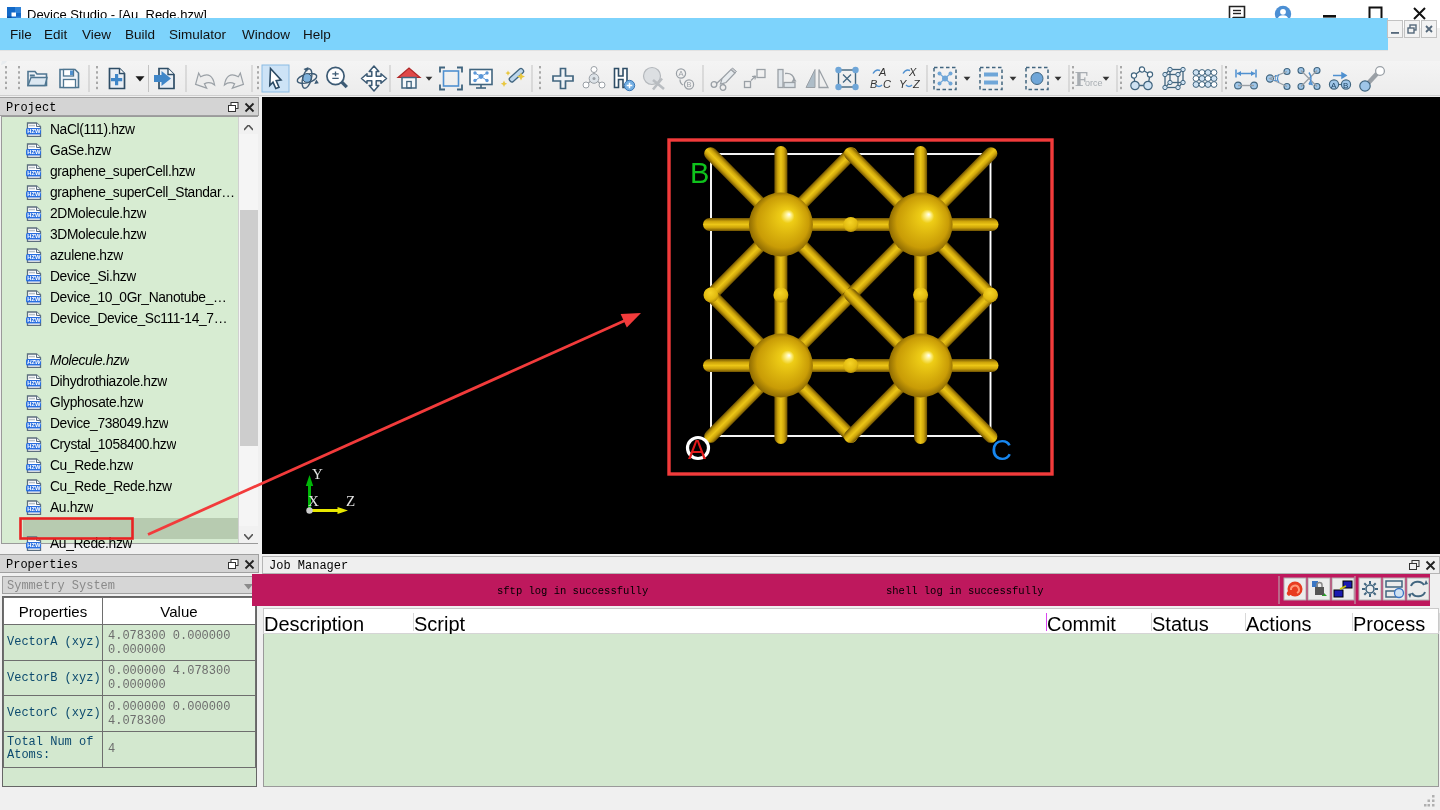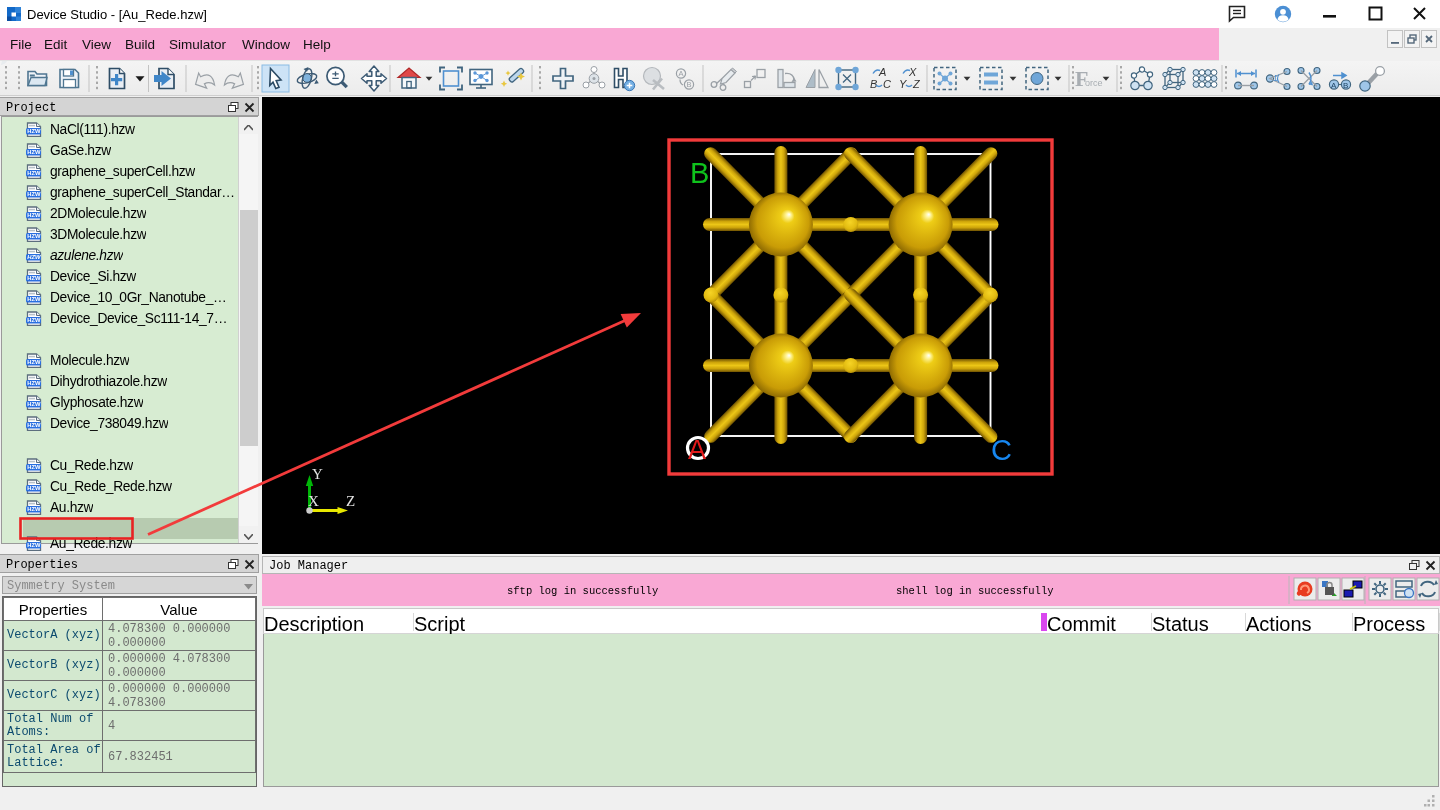--- a/index.html
+++ b/index.html
@@ -1,21 +1,21 @@
 <!DOCTYPE html>
 <html><head>
 <meta charset="utf-8">
 <style>
 * { margin:0; padding:0; box-sizing:border-box; }
 html,body { width:1440px; height:810px; overflow:hidden; background:#f0f0f0;
   font-family:"Liberation Sans", sans-serif; }
 .abs { position:absolute; }
 #titlebar { position:absolute; left:0; top:0; width:1440px; height:28px; background:#ffffff; }
 #title-text { position:absolute; left:27px; top:7px; font-size:13px; color:#000; }
-#menubar { position:absolute; left:0; top:28px; width:1219px; height:33px; background:#f9a8d4; border-bottom:1px solid #e2e2e2; }
+#menubar { position:absolute; left:0; top:18px; width:1388px; height:33px; background:#7dd3fc; border-bottom:1px solid #e2e2e2; }
 .menu-item { position:absolute; top:9px; font-size:13.5px; color:#111; }
 #toolbar { position:absolute; left:0; top:61px; width:1440px; height:35px;
   background:linear-gradient(#f4f4f4,#ececec); border-bottom:1px solid #cfcfcf; }
 
 #project-title { position:absolute; left:0; top:97px; width:259px; height:19px;
   background:#d4d4d4; border:1px solid #a0a0a0; border-left:none;text-decoration:underline; }
 #project-list { position:absolute; left:1px; top:116px; width:257px; height:428px;
   background:#d7ecd2; border:1px solid #9a9a9a; }
 .ptitle { font-family:"Liberation Mono", monospace; font-size:12px; color:#000; position:absolute; left:6px; top:3px; }
 .row { position:absolute; left:0; width:235px; height:21px;padding-left:47px; }
@@ -29,21 +29,21 @@
 #sym-combo { position:absolute; left:2px; top:576px; width:255px; height:18px;
   background:#d6d6d6; border:1px solid #9f9f9f;
   font-family:"Liberation Mono", monospace; font-size:12px; color:#8a8a8a;padding-left:14px; }
 #props-table { position:absolute; left:2px; top:596px; width:255px; height:191px;
   background:#d3e8cf; border:1px solid #666; }
 
 #viewport { position:absolute; left:262px; top:97px; width:1178px; height:457px; background:#000; }
 
 #job-title { position:absolute; left:262px; top:556px; width:1178px; height:18px;
   background:#efefef; border:1px solid #b5b5b5; }
-#job-strip { position:absolute; left:262px; top:574px; width:1178px; height:32px; background:#f9a8d4; }
+#job-strip { position:absolute; left:252px; top:574px; width:1178px; height:32px; background:#be185d; }
 #job-table-head { position:absolute; left:263px; top:608px; width:1176px; height:26px; background:#ffffff; border:1px solid #c9c9c9; border-bottom:1px solid #d5d5d5;}
 #job-table-body { position:absolute; left:263px; top:634px; width:1176px; height:153px; background:#d3e8cf; border:1px solid #9a9a9a; border-top:none; }
 #statusbar { position:absolute; left:0; top:788px; width:1440px; height:22px; background:#f0f0f0; }
 .jm-col { position:absolute; top:4px; font-size:20px; color:#000; width:100px; }
 .mono { font-family:"Liberation Mono", monospace; }
 #overlay { position:absolute; left:0; top:0; width:1440px; height:810px; pointer-events:none; z-index:50; }
 
 .prow { height:30px; }
 .pc1 { border:1px solid #6e6e6e; font-family:"Liberation Mono",monospace; font-size:12px; color:#0c4a6e; padding-left:3px; vertical-align:middle; line-height:13px;}
 .pc2 { border:1px solid #6e6e6e; font-family:"Liberation Mono",monospace; font-size:12px; color:#6d6d6d; padding-left:5px; vertical-align:middle; line-height:14px;}
@@ -467,21 +467,21 @@
 <div class="row" style="top:106.5px;left:0px;width:235px;">
       <svg class="abs" style="left:24px;top:3px" width="16" height="15" viewBox="0 0 16 15">
 <path d="M1.5,1 h9 l4,3.5 v10 h-13 z" fill="#ffffff" stroke="#5c6e7e" stroke-width="1.3"></path>
 <path d="M10.5,1 v3.5 h4" fill="#e8edf2" stroke="#5c6e7e" stroke-width="1"></path>
 <rect x="3" y="2.8" width="6" height="1.6" fill="#b9c2ca"></rect>
 <rect x="0" y="6" width="15" height="6.6" rx="1.6" fill="#2a6fe0"></rect>
 <text x="1.3" y="11.4" font-size="5.8" fill="#fff" font-family="Liberation Sans" font-weight="bold">HZW</text>
 </svg>
       <span class="rowtxt">3DMolecule.hzw</span>
     </div>
-<div class="row" style="top:127.5px;left:0px;width:235px;font-style:italic;">
+<div class="row" style="top:127.5px;left:0px;width:235px;">
       <svg class="abs" style="left:24px;top:3px" width="16" height="15" viewBox="0 0 16 15">
 <path d="M1.5,1 h9 l4,3.5 v10 h-13 z" fill="#ffffff" stroke="#5c6e7e" stroke-width="1.3"></path>
 <path d="M10.5,1 v3.5 h4" fill="#e8edf2" stroke="#5c6e7e" stroke-width="1"></path>
 <rect x="3" y="2.8" width="6" height="1.6" fill="#b9c2ca"></rect>
 <rect x="0" y="6" width="15" height="6.6" rx="1.6" fill="#2a6fe0"></rect>
 <text x="1.3" y="11.4" font-size="5.8" fill="#fff" font-family="Liberation Sans" font-weight="bold">HZW</text>
 </svg>
       <span class="rowtxt">azulene.hzw</span>
     </div>
 <div class="row" style="top:148.5px;left:0px;width:235px;">
@@ -507,21 +507,21 @@
 <div class="row" style="top:190.5px;left:0px;width:235px;">
       <svg class="abs" style="left:24px;top:3px" width="16" height="15" viewBox="0 0 16 15">
 <path d="M1.5,1 h9 l4,3.5 v10 h-13 z" fill="#ffffff" stroke="#5c6e7e" stroke-width="1.3"></path>
 <path d="M10.5,1 v3.5 h4" fill="#e8edf2" stroke="#5c6e7e" stroke-width="1"></path>
 <rect x="3" y="2.8" width="6" height="1.6" fill="#b9c2ca"></rect>
 <rect x="0" y="6" width="15" height="6.6" rx="1.6" fill="#2a6fe0"></rect>
 <text x="1.3" y="11.4" font-size="5.8" fill="#fff" font-family="Liberation Sans" font-weight="bold">HZW</text>
 </svg>
       <span class="rowtxt">Device_Device_Sc111-14_7CNT…</span>
     </div>
-<div class="row" style="top:232.5px;left:0px;width:235px;">
+<div class="row" style="top:232.5px;left:0px;width:235px;font-style:italic;">
       <svg class="abs" style="left:24px;top:3px" width="16" height="15" viewBox="0 0 16 15">
 <path d="M1.5,1 h9 l4,3.5 v10 h-13 z" fill="#ffffff" stroke="#5c6e7e" stroke-width="1.3"></path>
 <path d="M10.5,1 v3.5 h4" fill="#e8edf2" stroke="#5c6e7e" stroke-width="1"></path>
 <rect x="3" y="2.8" width="6" height="1.6" fill="#b9c2ca"></rect>
 <rect x="0" y="6" width="15" height="6.6" rx="1.6" fill="#2a6fe0"></rect>
 <text x="1.3" y="11.4" font-size="5.8" fill="#fff" font-family="Liberation Sans" font-weight="bold">HZW</text>
 </svg>
       <span class="rowtxt">Molecule.hzw</span>
     </div>
 <div class="row" style="top:253.5px;left:0px;width:235px;">
@@ -546,20 +546,30 @@
     </div>
 <div class="row" style="top:295.5px;left:0px;width:235px;">
       <svg class="abs" style="left:24px;top:3px" width="16" height="15" viewBox="0 0 16 15">
 <path d="M1.5,1 h9 l4,3.5 v10 h-13 z" fill="#ffffff" stroke="#5c6e7e" stroke-width="1.3"></path>
 <path d="M10.5,1 v3.5 h4" fill="#e8edf2" stroke="#5c6e7e" stroke-width="1"></path>
 <rect x="3" y="2.8" width="6" height="1.6" fill="#b9c2ca"></rect>
 <rect x="0" y="6" width="15" height="6.6" rx="1.6" fill="#2a6fe0"></rect>
 <text x="1.3" y="11.4" font-size="5.8" fill="#fff" font-family="Liberation Sans" font-weight="bold">HZW</text>
 </svg>
       <span class="rowtxt">Device_738049.hzw</span>
+    </div>
+<div class="row" style="top:316.5px;left:0px;width:235px;">
+      <svg class="abs" style="left:24px;top:3px" width="16" height="15" viewBox="0 0 16 15">
+<path d="M1.5,1 h9 l4,3.5 v10 h-13 z" fill="#ffffff" stroke="#5c6e7e" stroke-width="1.3"></path>
+<path d="M10.5,1 v3.5 h4" fill="#e8edf2" stroke="#5c6e7e" stroke-width="1"></path>
+<rect x="3" y="2.8" width="6" height="1.6" fill="#b9c2ca"></rect>
+<rect x="0" y="6" width="15" height="6.6" rx="1.6" fill="#2a6fe0"></rect>
+<text x="1.3" y="11.4" font-size="5.8" fill="#fff" font-family="Liberation Sans" font-weight="bold">HZW</text>
+</svg>
+      <span class="rowtxt">Crystal_1058400.hzw</span>
     </div>
 <div class="row" style="top:337.5px;left:0px;width:235px;">
       <svg class="abs" style="left:24px;top:3px" width="16" height="15" viewBox="0 0 16 15">
 <path d="M1.5,1 h9 l4,3.5 v10 h-13 z" fill="#ffffff" stroke="#5c6e7e" stroke-width="1.3"></path>
 <path d="M10.5,1 v3.5 h4" fill="#e8edf2" stroke="#5c6e7e" stroke-width="1"></path>
 <rect x="3" y="2.8" width="6" height="1.6" fill="#b9c2ca"></rect>
 <rect x="0" y="6" width="15" height="6.6" rx="1.6" fill="#2a6fe0"></rect>
 <text x="1.3" y="11.4" font-size="5.8" fill="#fff" font-family="Liberation Sans" font-weight="bold">HZW</text>
 </svg>
       <span class="rowtxt">Cu_Rede.hzw</span>
@@ -641,24 +651,20 @@
           <td class="pc1">VectorB (xyz)</td>
           <td class="pc2">0.000000 4.078300<br>0.000000</td>
         </tr>
    <tr class="prow">
           <td class="pc1">VectorC (xyz)</td>
           <td class="pc2">0.000000 0.000000<br>4.078300</td>
         </tr>
    <tr class="prow">
           <td class="pc1">Total Num of Atoms:</td>
           <td class="pc2">4</td>
-        </tr>
-   <tr class="prow" style="height:32px">
-          <td class="pc1">Total Area of Lattice:</td>
-          <td class="pc2">67.832451</td>
         </tr>
    <tr style="height:16px">
           <td style="border-top:1px solid #6e6e6e" colspan="2"></td>
         </tr>
   </tbody>
     </table>
 </div>
 <div id="viewport">
     <svg width="1178" height="457" viewBox="0 0 1178 457" style="position:absolute;left:0;top:0">
 <defs>
@@ -805,21 +811,21 @@
 </g>
 <g transform="translate(1155,4)">
  <rect x="0" y="0" width="22" height="22" fill="#ececec" stroke="#b0b0b0"></rect>
  <path d="M4,8 a7,6 0 0 1 13,-1 M18,14 a7,6 0 0 1 -13,1" fill="none" stroke="#41657f" stroke-width="2"></path>
  <path d="M17,7 l4,-1 l-2,-4 z M5,15 l-4,1 l2,4 z" fill="#41657f"></path>
 </g>
 </svg>
 </div>
 <div id="job-table-head">
     <div class="jm-col" style="left:0px;width:150px;border-right:1px solid #d8d8d8;height:18px;padding-top:0px">Description</div>
-    <div class="jm-col" style="left:150px;width:633px;border-right:6px solid #d946ef;height:18px;padding-top:0px">Script</div>
+    <div class="jm-col" style="left:150px;width:633px;border-right:1px solid #d946ef;height:18px;padding-top:0px">Script</div>
     <div class="jm-col" style="left:783px;width:105px;border-right:1px solid #d8d8d8;height:18px;padding-top:0px">Commit Status</div>
     <div class="jm-col" style="left:888px;width:94px;border-right:1px solid #d8d8d8;height:18px;padding-top:0px">Status</div>
     <div class="jm-col" style="left:982px;width:107px;border-right:1px solid #d8d8d8;height:18px;padding-top:0px">Actions</div>
     <div class="jm-col" style="left:1089px;width:87px;border-right:1px solid #d8d8d8;height:18px;padding-top:0px">Process</div>
   </div>
 <div id="job-table-body"></div>
 <div id="statusbar">
  <svg class="abs" style="left:1424px;top:7px" width="12" height="12">
   <g fill="#b0b0b0">
         <rect x="8" y="0" width="2.5" height="2.5"></rect>

